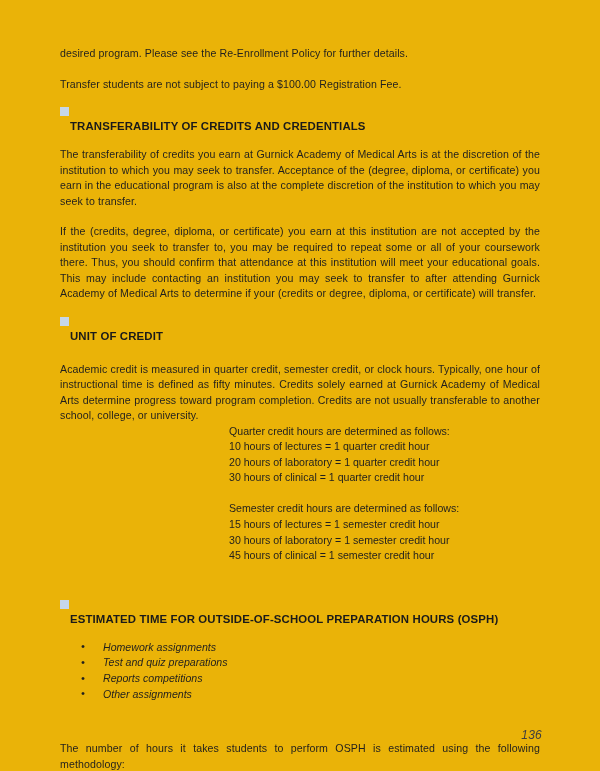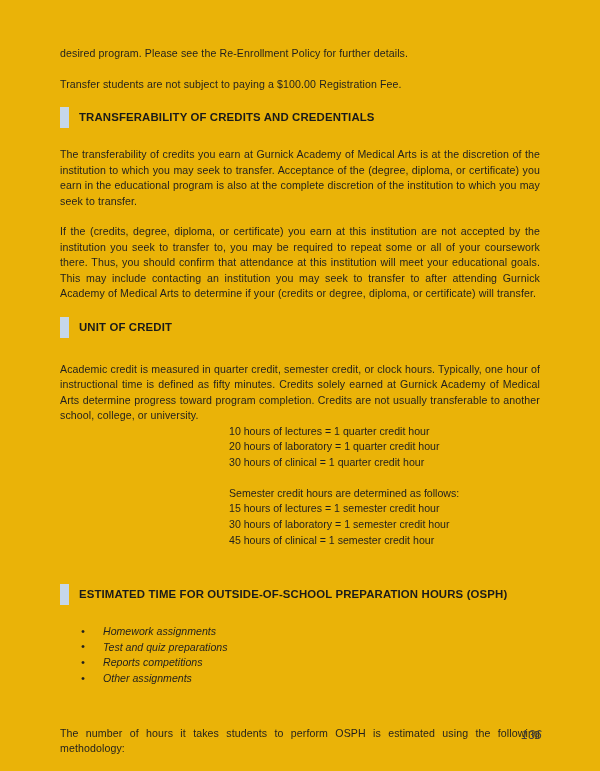--- a/index.html
+++ b/index.html
@@ -45,20 +45,21 @@
     margin-bottom: 0;
     margin-top: 24px;
   }
 
   
   .section-heading {
     display: flex;
     align-items: stretch;
     margin: 14px 0 19px 0;
     height: 21px;
+    flex-direction: column;
   }
   .heading-bar {
     width: 9px;
     background: #c6d7ea;
     flex: 0 0 9px;
   }
   .heading-text {
     font-size: 11.4px;
     font-weight: bold;
     letter-spacing: 0.012em;
@@ -134,20 +135,21 @@
     <p class="body">The transferability of credits you earn at Gurnick Academy of Medical Arts is at the discretion of the institution to which you may seek to transfer. Acceptance of the (degree, diploma, or certificate) you earn in the educational program is also at the complete discretion of the institution to which you may seek to transfer.</p>
     <p class="body">If the (credits, degree, diploma, or certificate) you earn at this institution are not accepted by the institution you seek to transfer to, you may be required to repeat some or all of your coursework there. Thus, you should confirm that attendance at this institution will meet your educational goals. This may include contacting an institution you may seek to transfer to after attending Gurnick Academy of Medical Arts to determine if your (credits or degree, diploma, or certificate) will transfer.</p>
 
     <div class="section-heading">
       <div class="heading-bar"></div>
       <div class="heading-text">UNIT OF CREDIT</div>
     </div>
     <p class="body tight">Academic credit is measured in quarter credit, semester credit, or clock hours. Typically, one hour of instructional time is defined as fifty minutes. Credits solely earned at Gurnick Academy of Medical Arts determine progress toward program completion. Credits are not usually transferable to another school, college, or university.</p>
 
     <div class="indent-block">
+      <div class="line">Quarter credit hours are determined as follows:</div>
       <div class="line">10 hours of lectures = 1 quarter credit hour</div>
       <div class="line">20 hours of laboratory = 1 quarter credit hour</div>
       <div class="line">30 hours of clinical = 1 quarter credit hour</div>
       <div class="indent-gap"></div>
       <div class="line">Semester credit hours are determined as follows:</div>
       <div class="line">15 hours of lectures = 1 semester credit hour</div>
       <div class="line">30 hours of laboratory = 1 semester credit hour</div>
       <div class="line">45 hours of clinical = 1 semester credit hour</div>
     </div>
 

